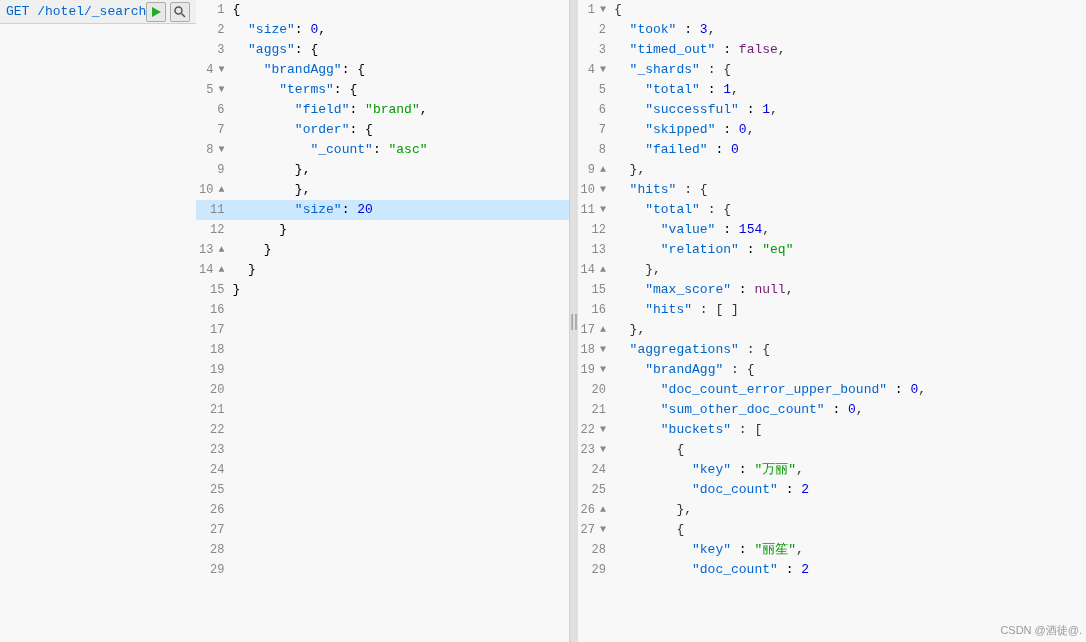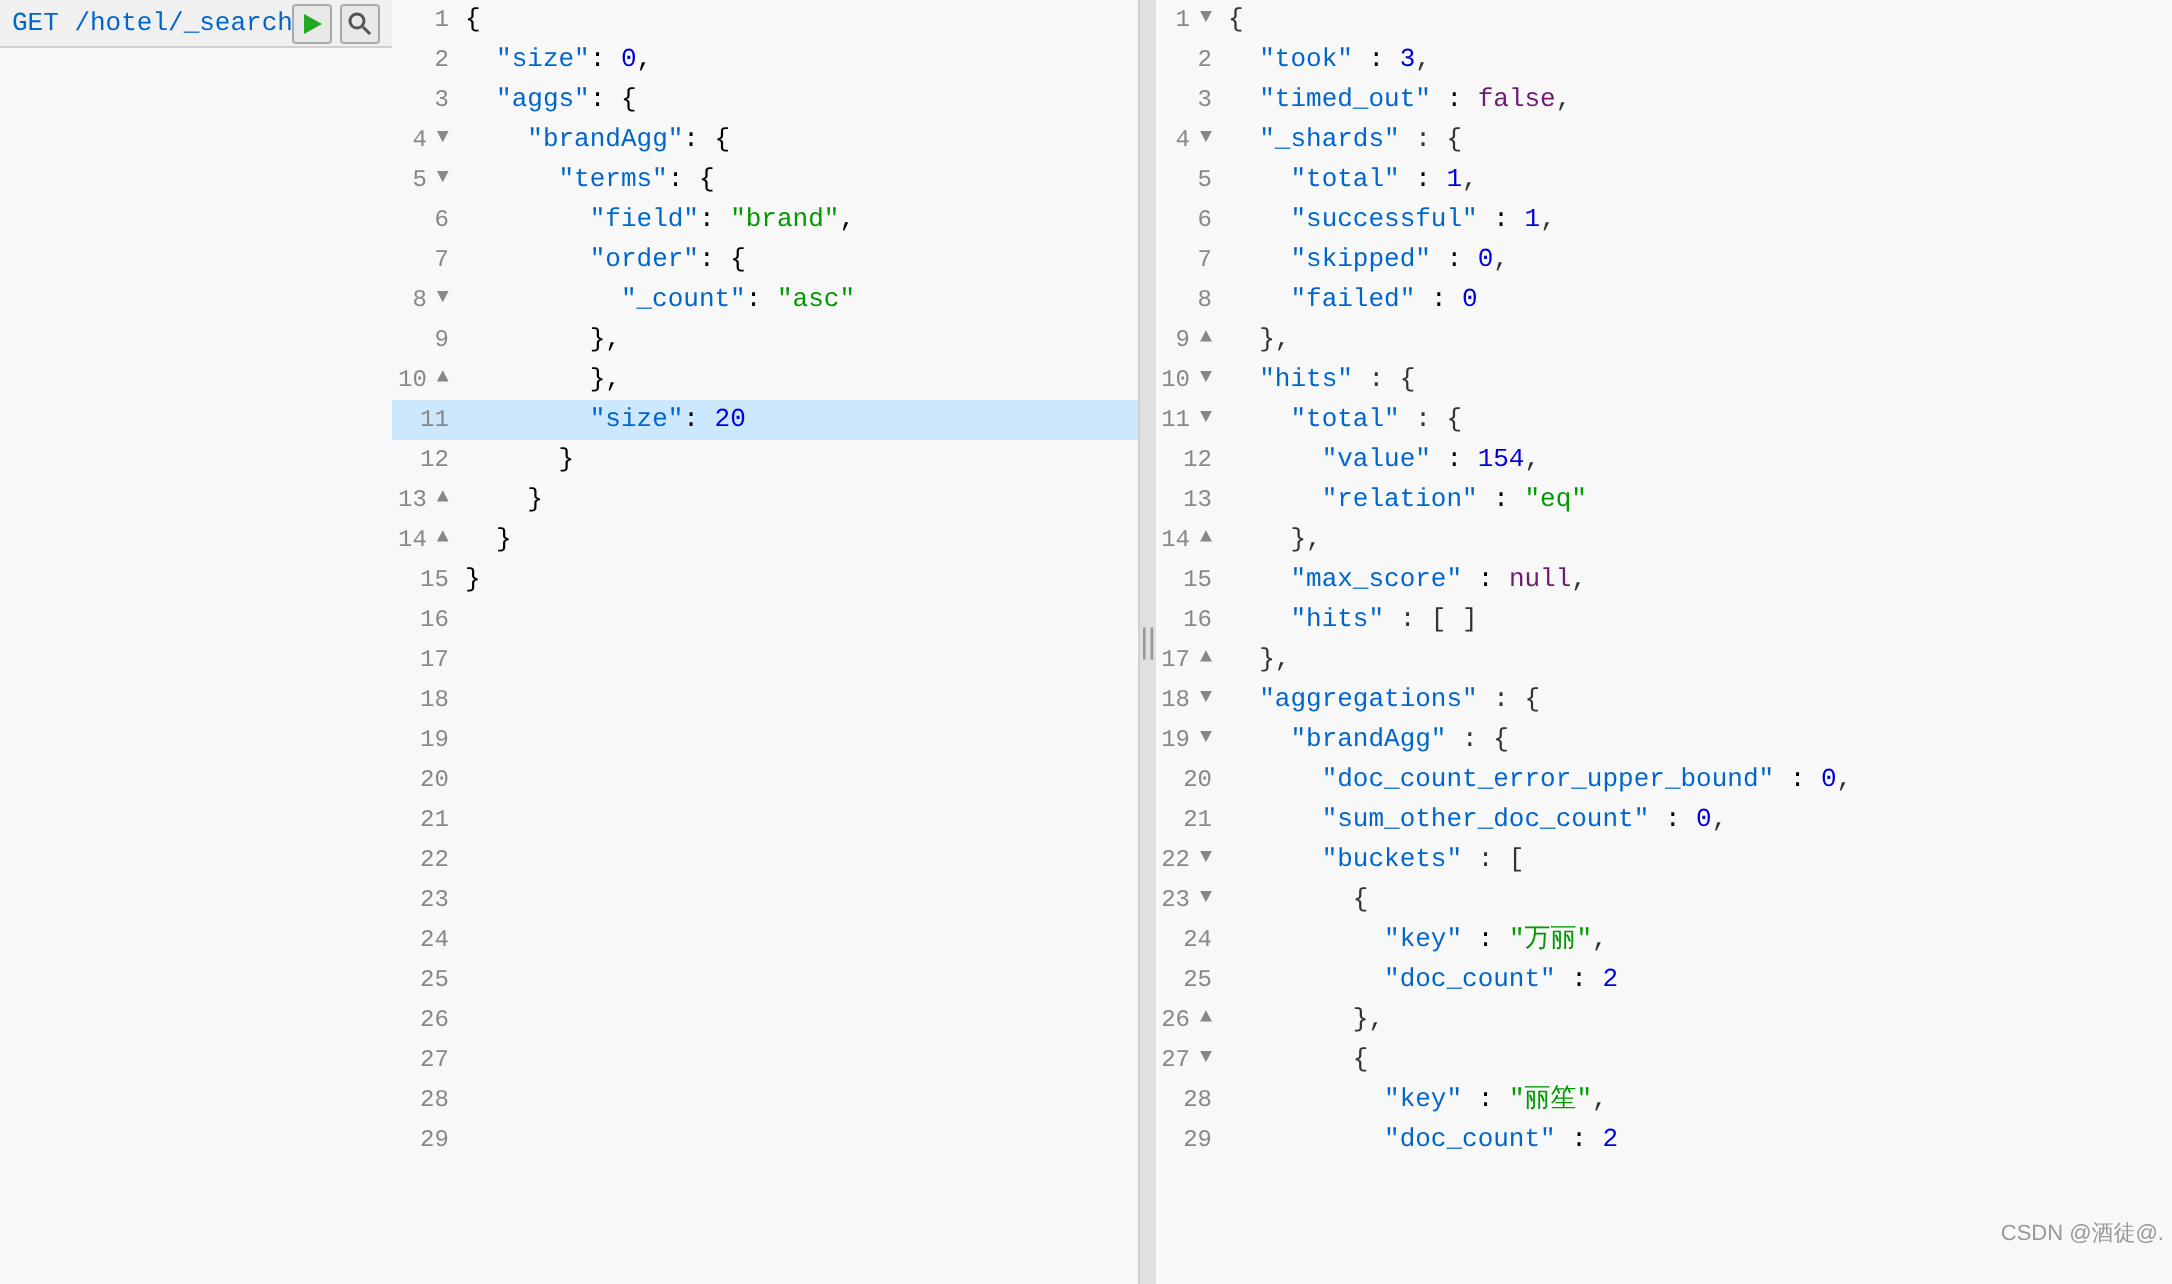--- a/index.html
+++ b/index.html
@@ -122,21 +122,21 @@
       display: flex;
       align-items: center;
       justify-content: center;
       cursor: col-resize;
       color: #999;
       font-size: 16px;
     }
 
     .watermark {
       position: fixed;
-      bottom: 18px;
+      bottom: 4px;
       right: 4px;
       font-size: 11px;
       color: #999;
       font-family: Arial, sans-serif;
     }
   </style>
 </head>
 <body>
 
 <div class="left-panel panel">

